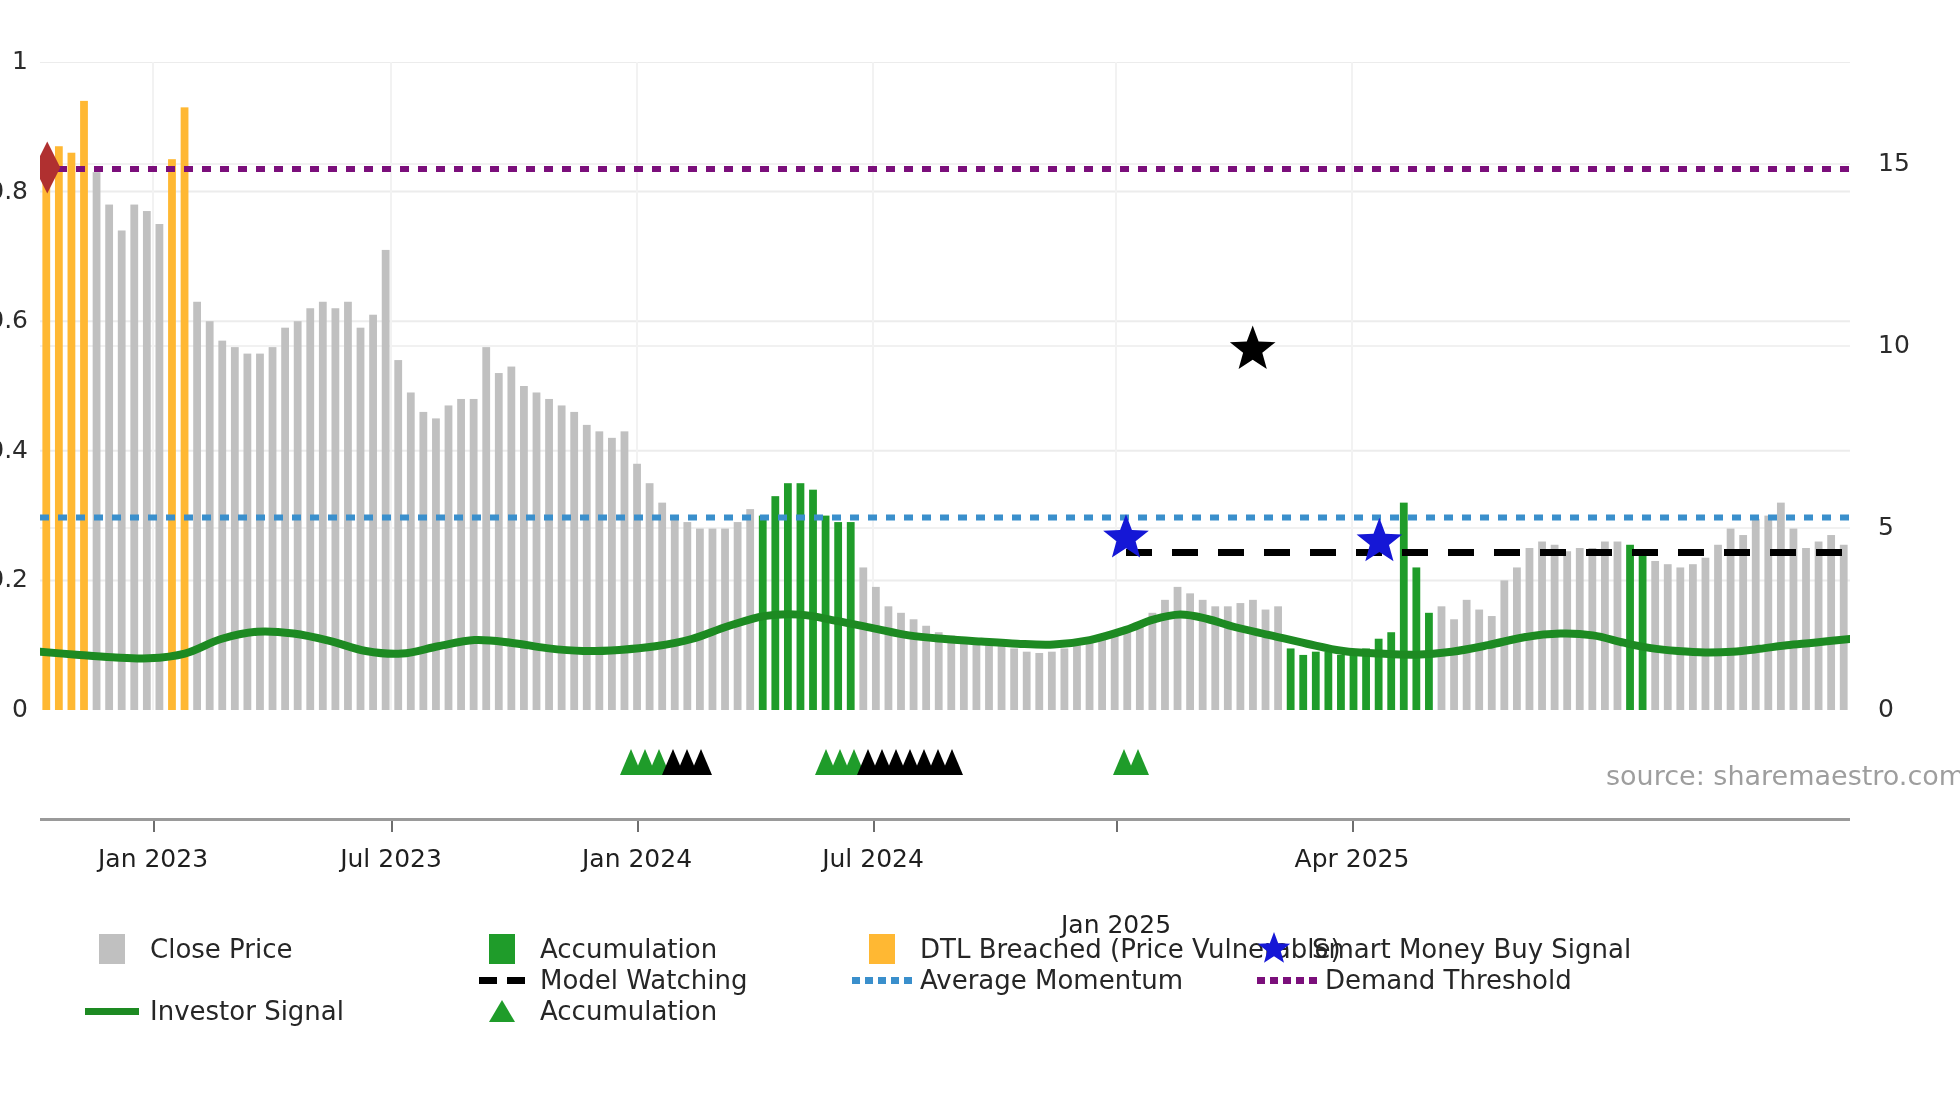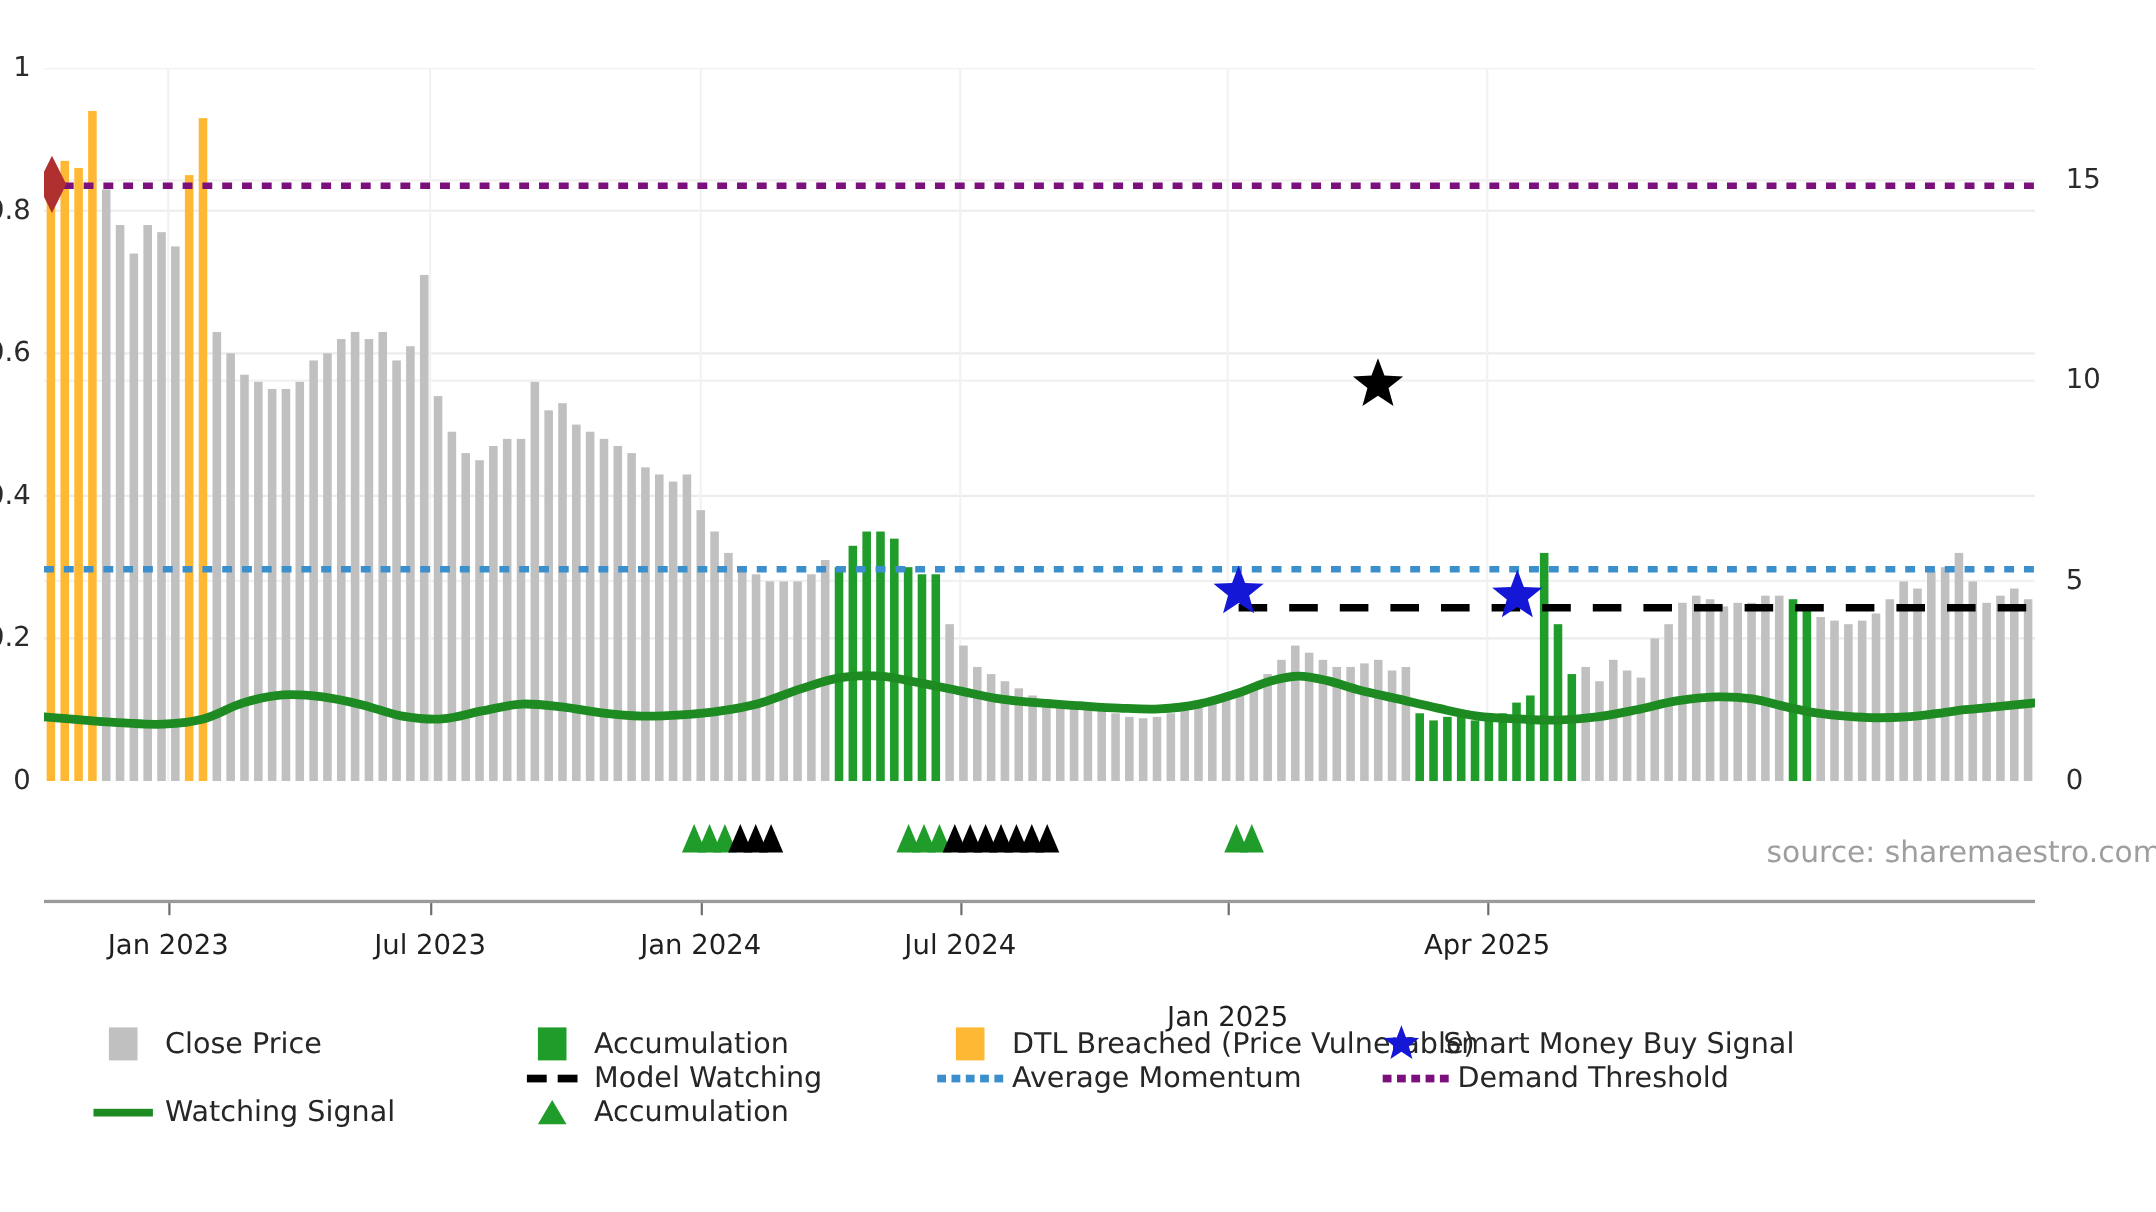--- a/index.html
+++ b/index.html
@@ -392,21 +392,21 @@
             </span>
           </span>
           <span class="legend-label">Demand Threshold</span>
         </div>
       </div>
       <div class="legend-row" style="top: 62px;">
         <div class="legend-item" style="left: 0px;">
           <span class="legend-key">
             <span class="sw-line" style="background: rgb(29, 138, 34);"></span>
           </span>
-          <span class="legend-label">Watching Signal</span>
+          <span class="legend-label">Investor Signal</span>
         </div>
         <div class="legend-item" style="left: 390px;">
           <span class="legend-key">
             <svg width="34" height="30" viewBox="0 0 34 30">
               <polygon points="4,26 17,4 30,26" fill="#1f9c2a"></polygon>
             </svg>
           </span>
           <span class="legend-label">Accumulation</span>
         </div>
       </div>

